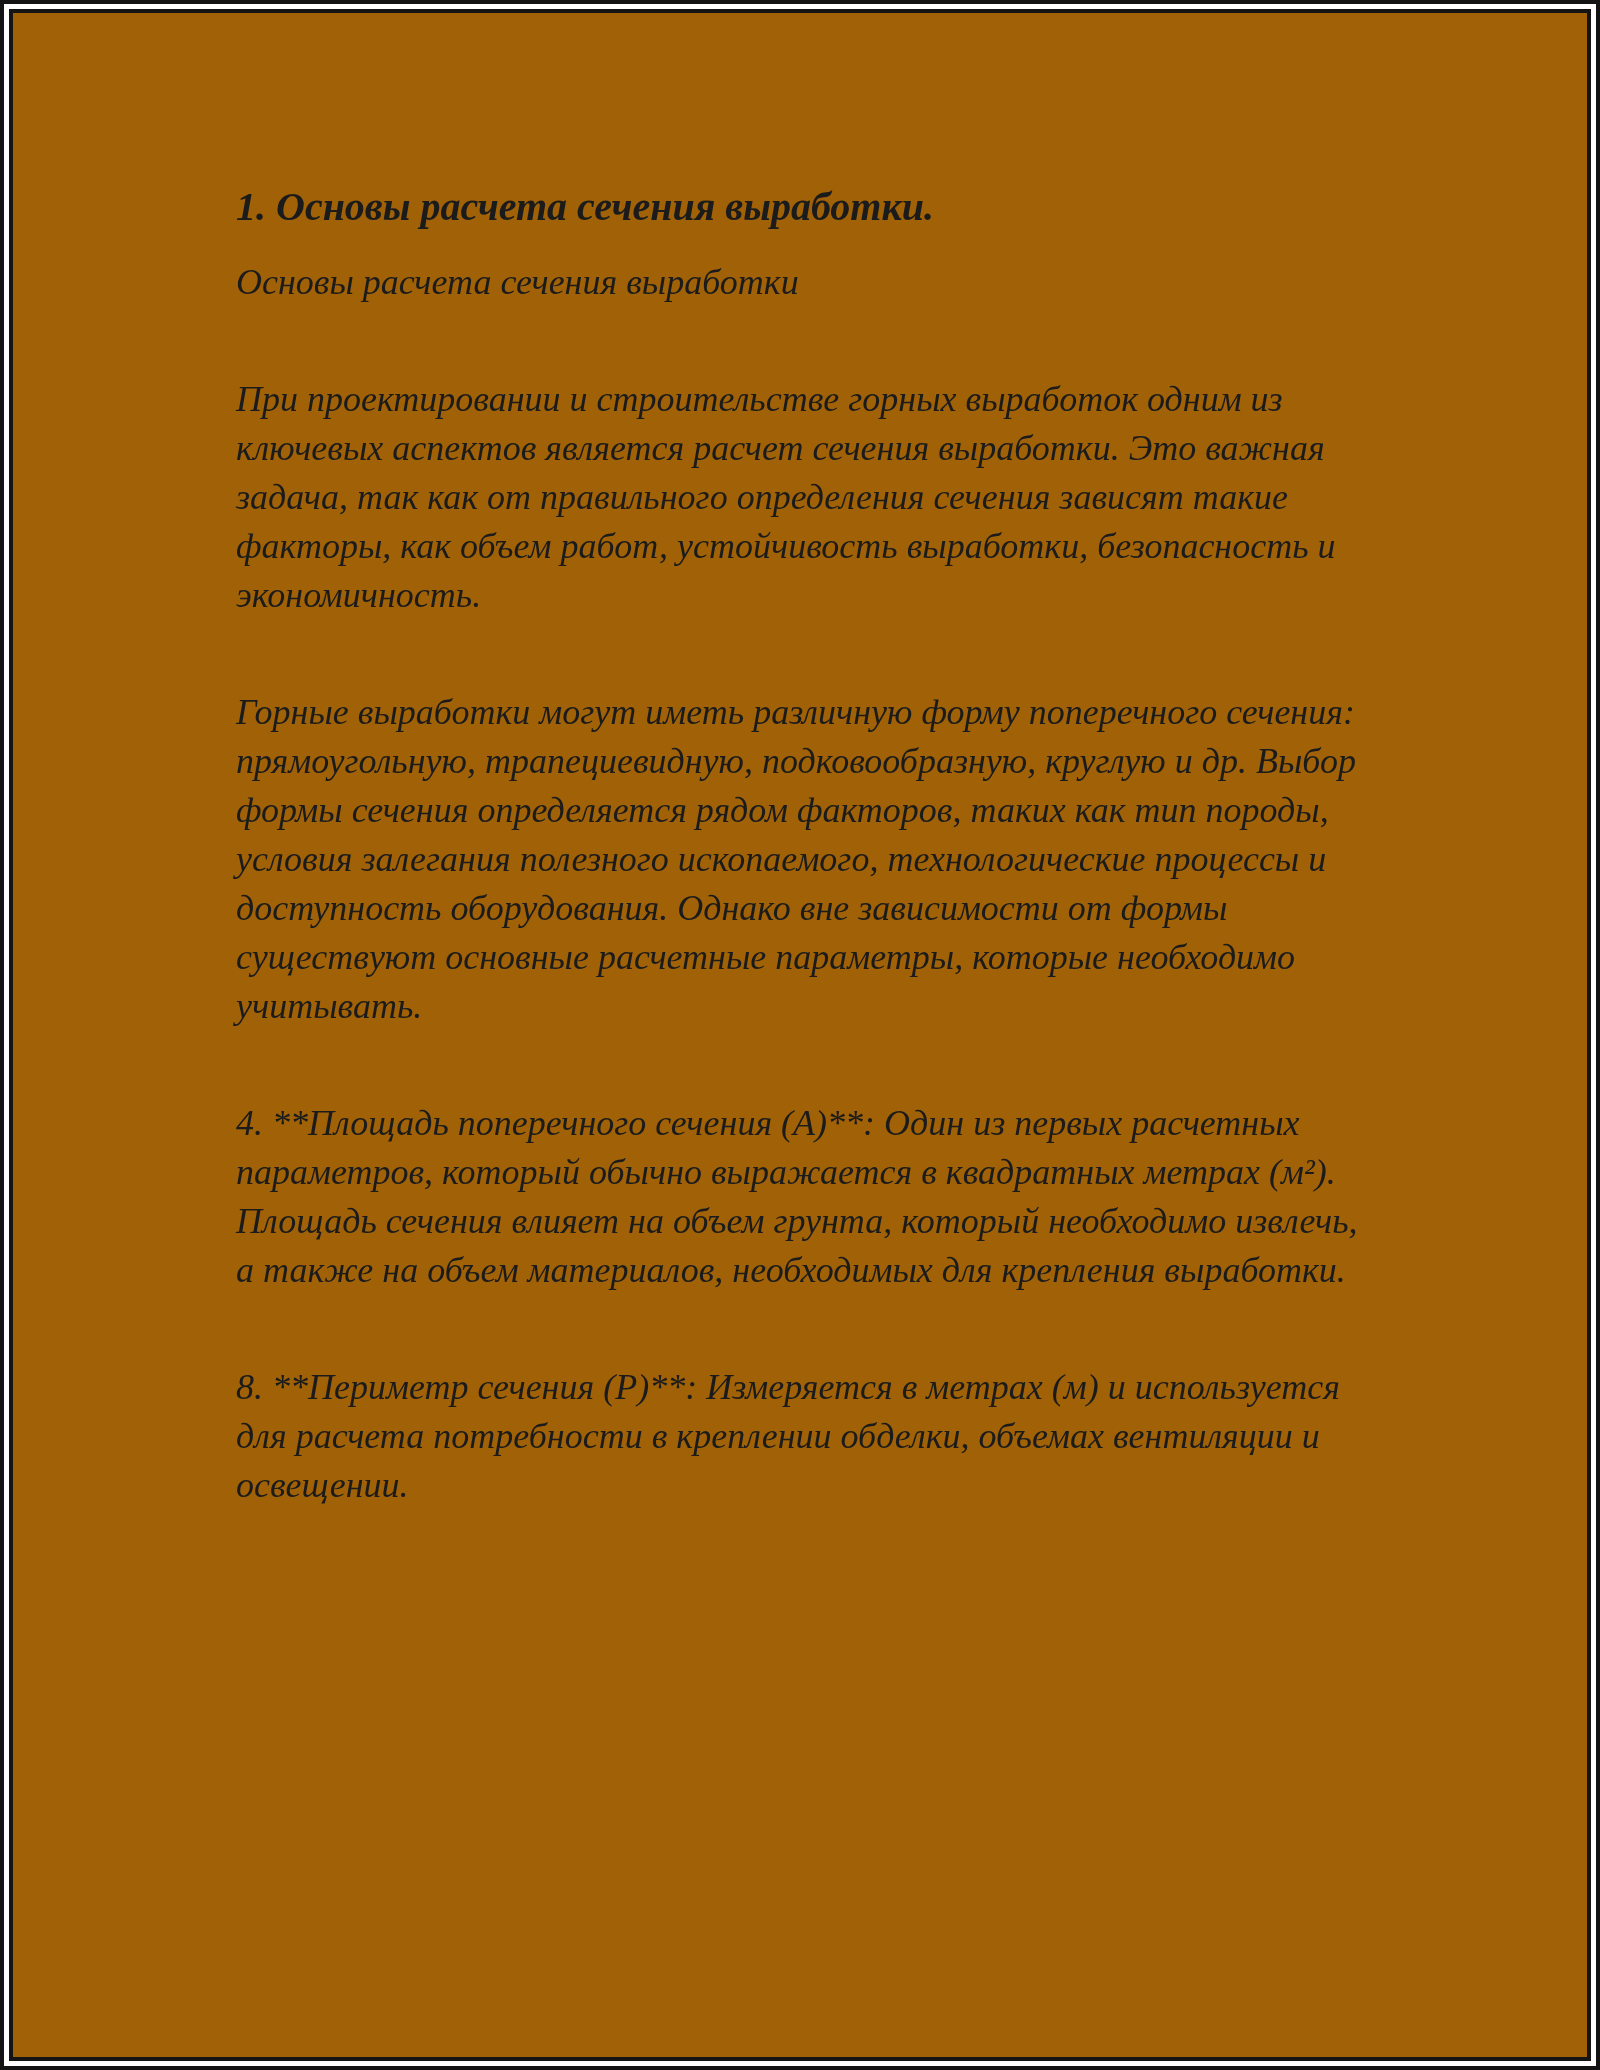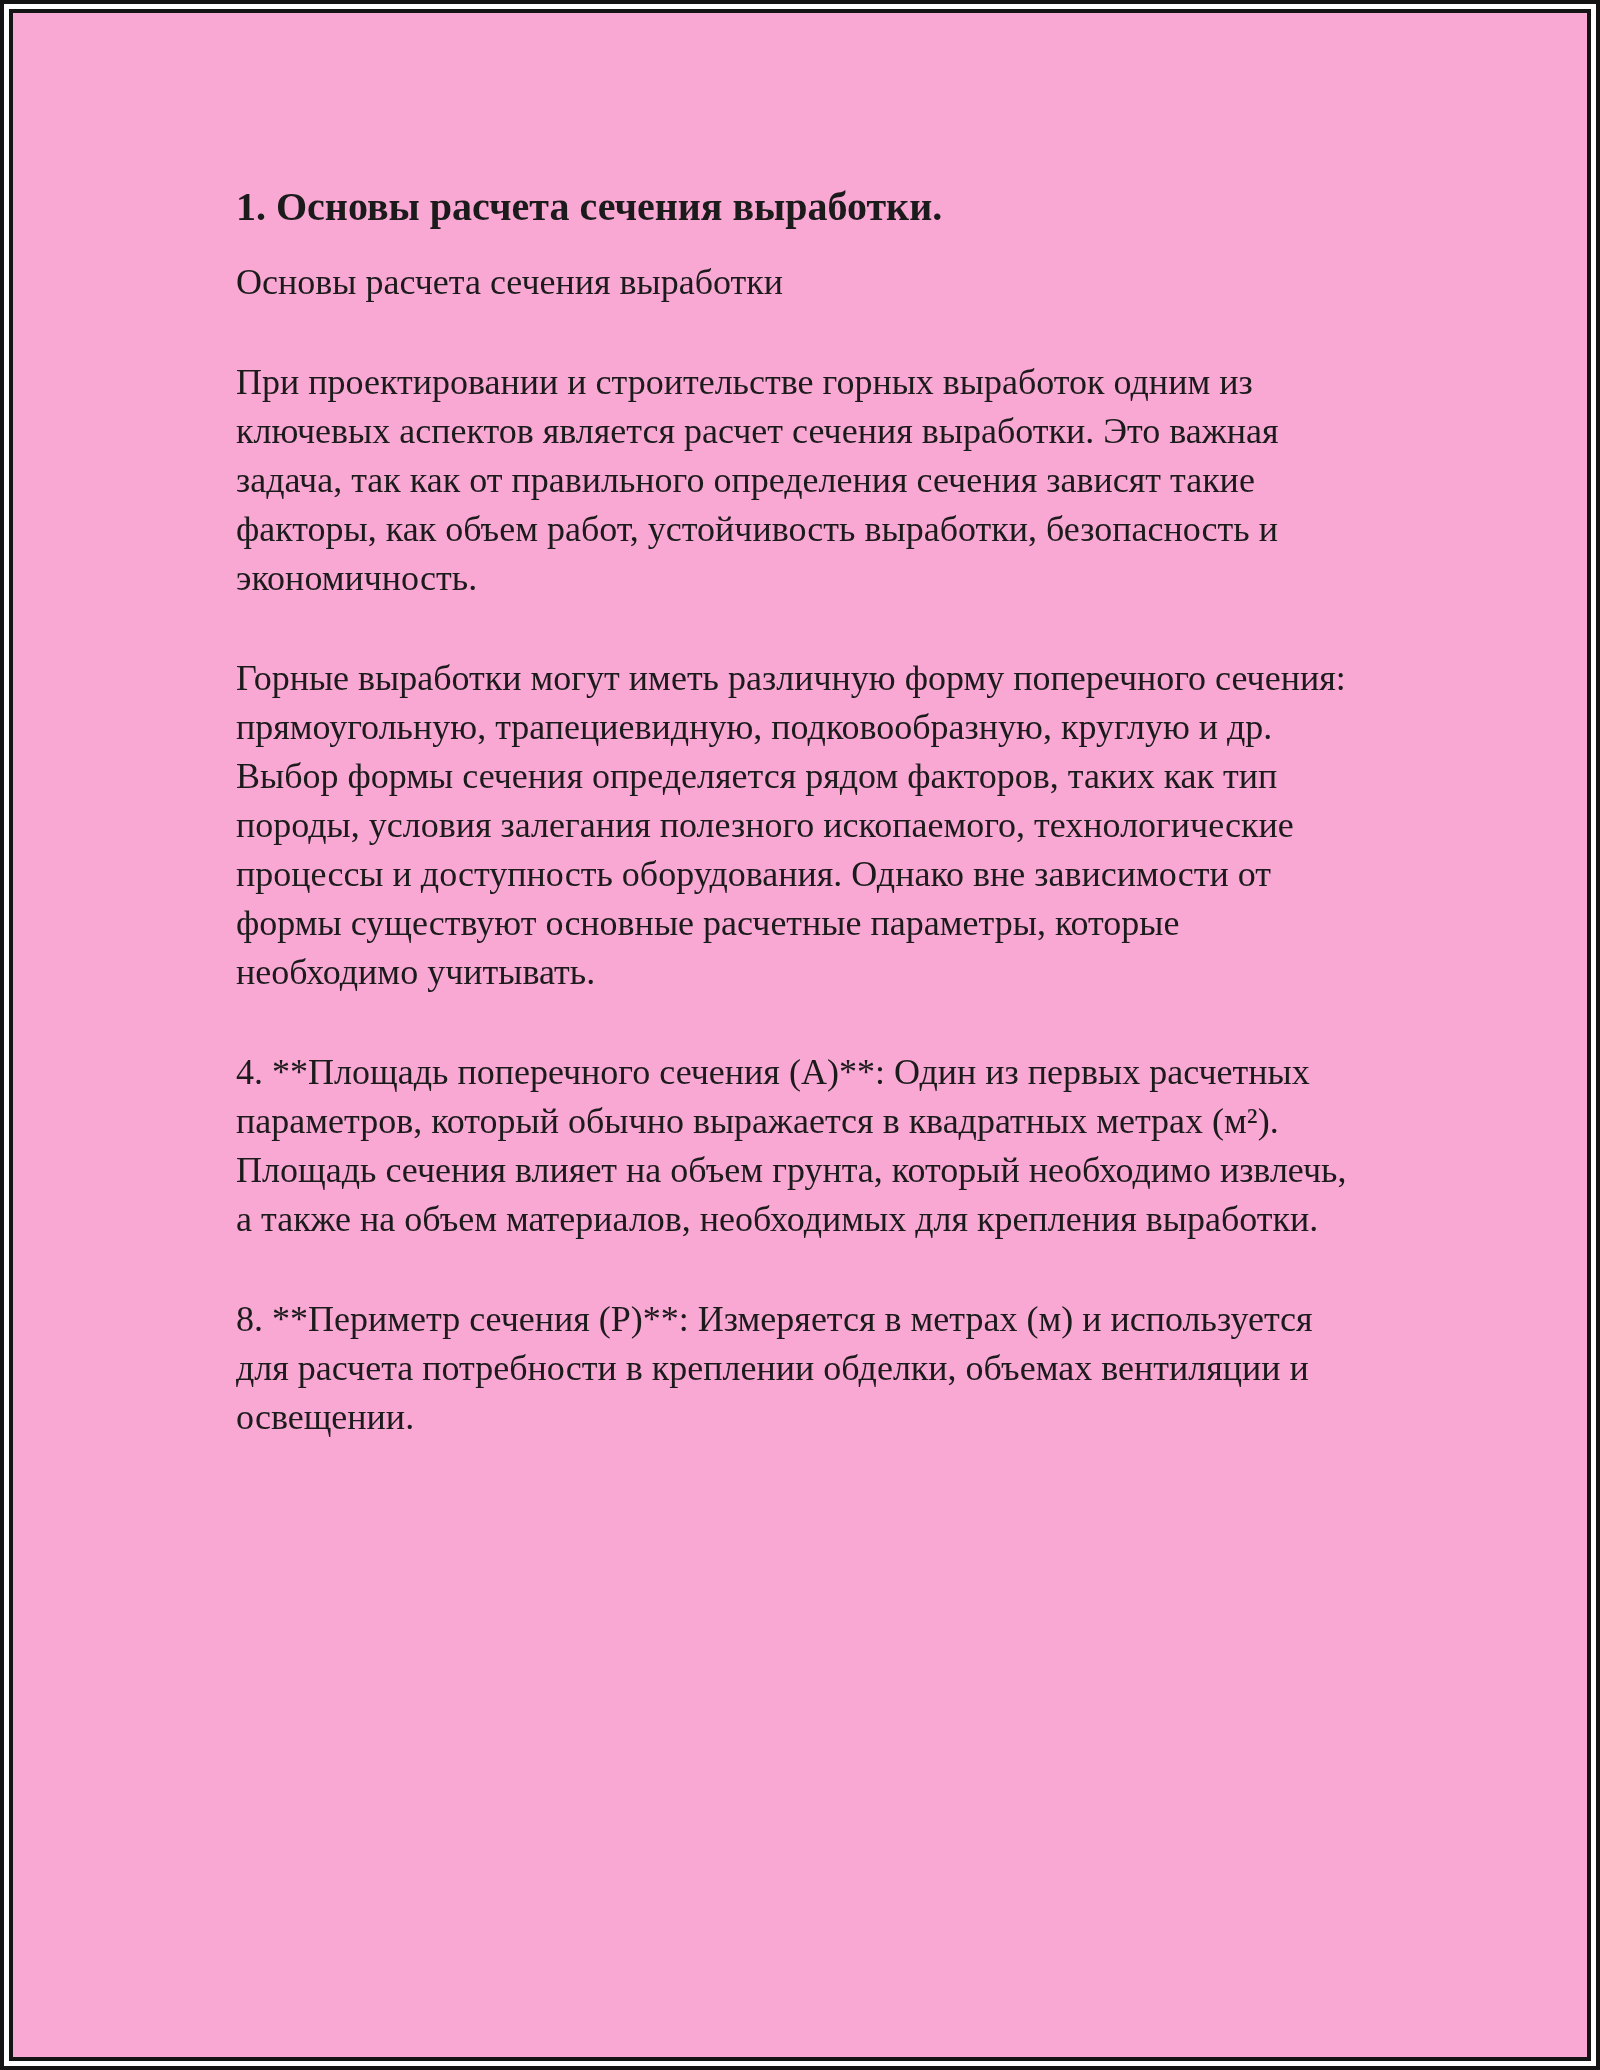--- a/index.html
+++ b/index.html
@@ -16,43 +16,44 @@
     box-sizing: border-box;
     border: 4px solid #141414;
     padding: 5px;
     background: #ffffff;
   }
   .frame-inner {
     box-sizing: border-box;
     width: 100%;
     height: 100%;
     border: 4px solid #141414;
-    background: #f9a8d4;
+    background: #a16207;
     overflow: hidden;
+    font-style: italic;
   }
   .content {
     margin-left: 223px;
     padding-top: 170px;
     width: 1122px;
     font-family: "Liberation Serif", "DejaVu Serif", serif;
     color: #1b1b1b;
     font-size: 36px;
     line-height: 49px;
   }
   .doc-title {
     font-size: 40px;
     line-height: 48px;
     font-weight: bold;
     margin: 0;
   }
   .doc-subtitle {
     margin: 27px 0 0 0;
   }
   .doc-paragraph {
-    margin: 51px 0 0 0;
+    margin: 68px 0 0 0;
   }
 </style>
 </head>
 <body>
 
 <div class="frame-outer">
   <div class="frame-inner">
     <div class="content">
       <h1 class="doc-title">1. Основы расчета сечения выработки.</h1>
       <p class="doc-subtitle">Основы расчета сечения выработки</p>

